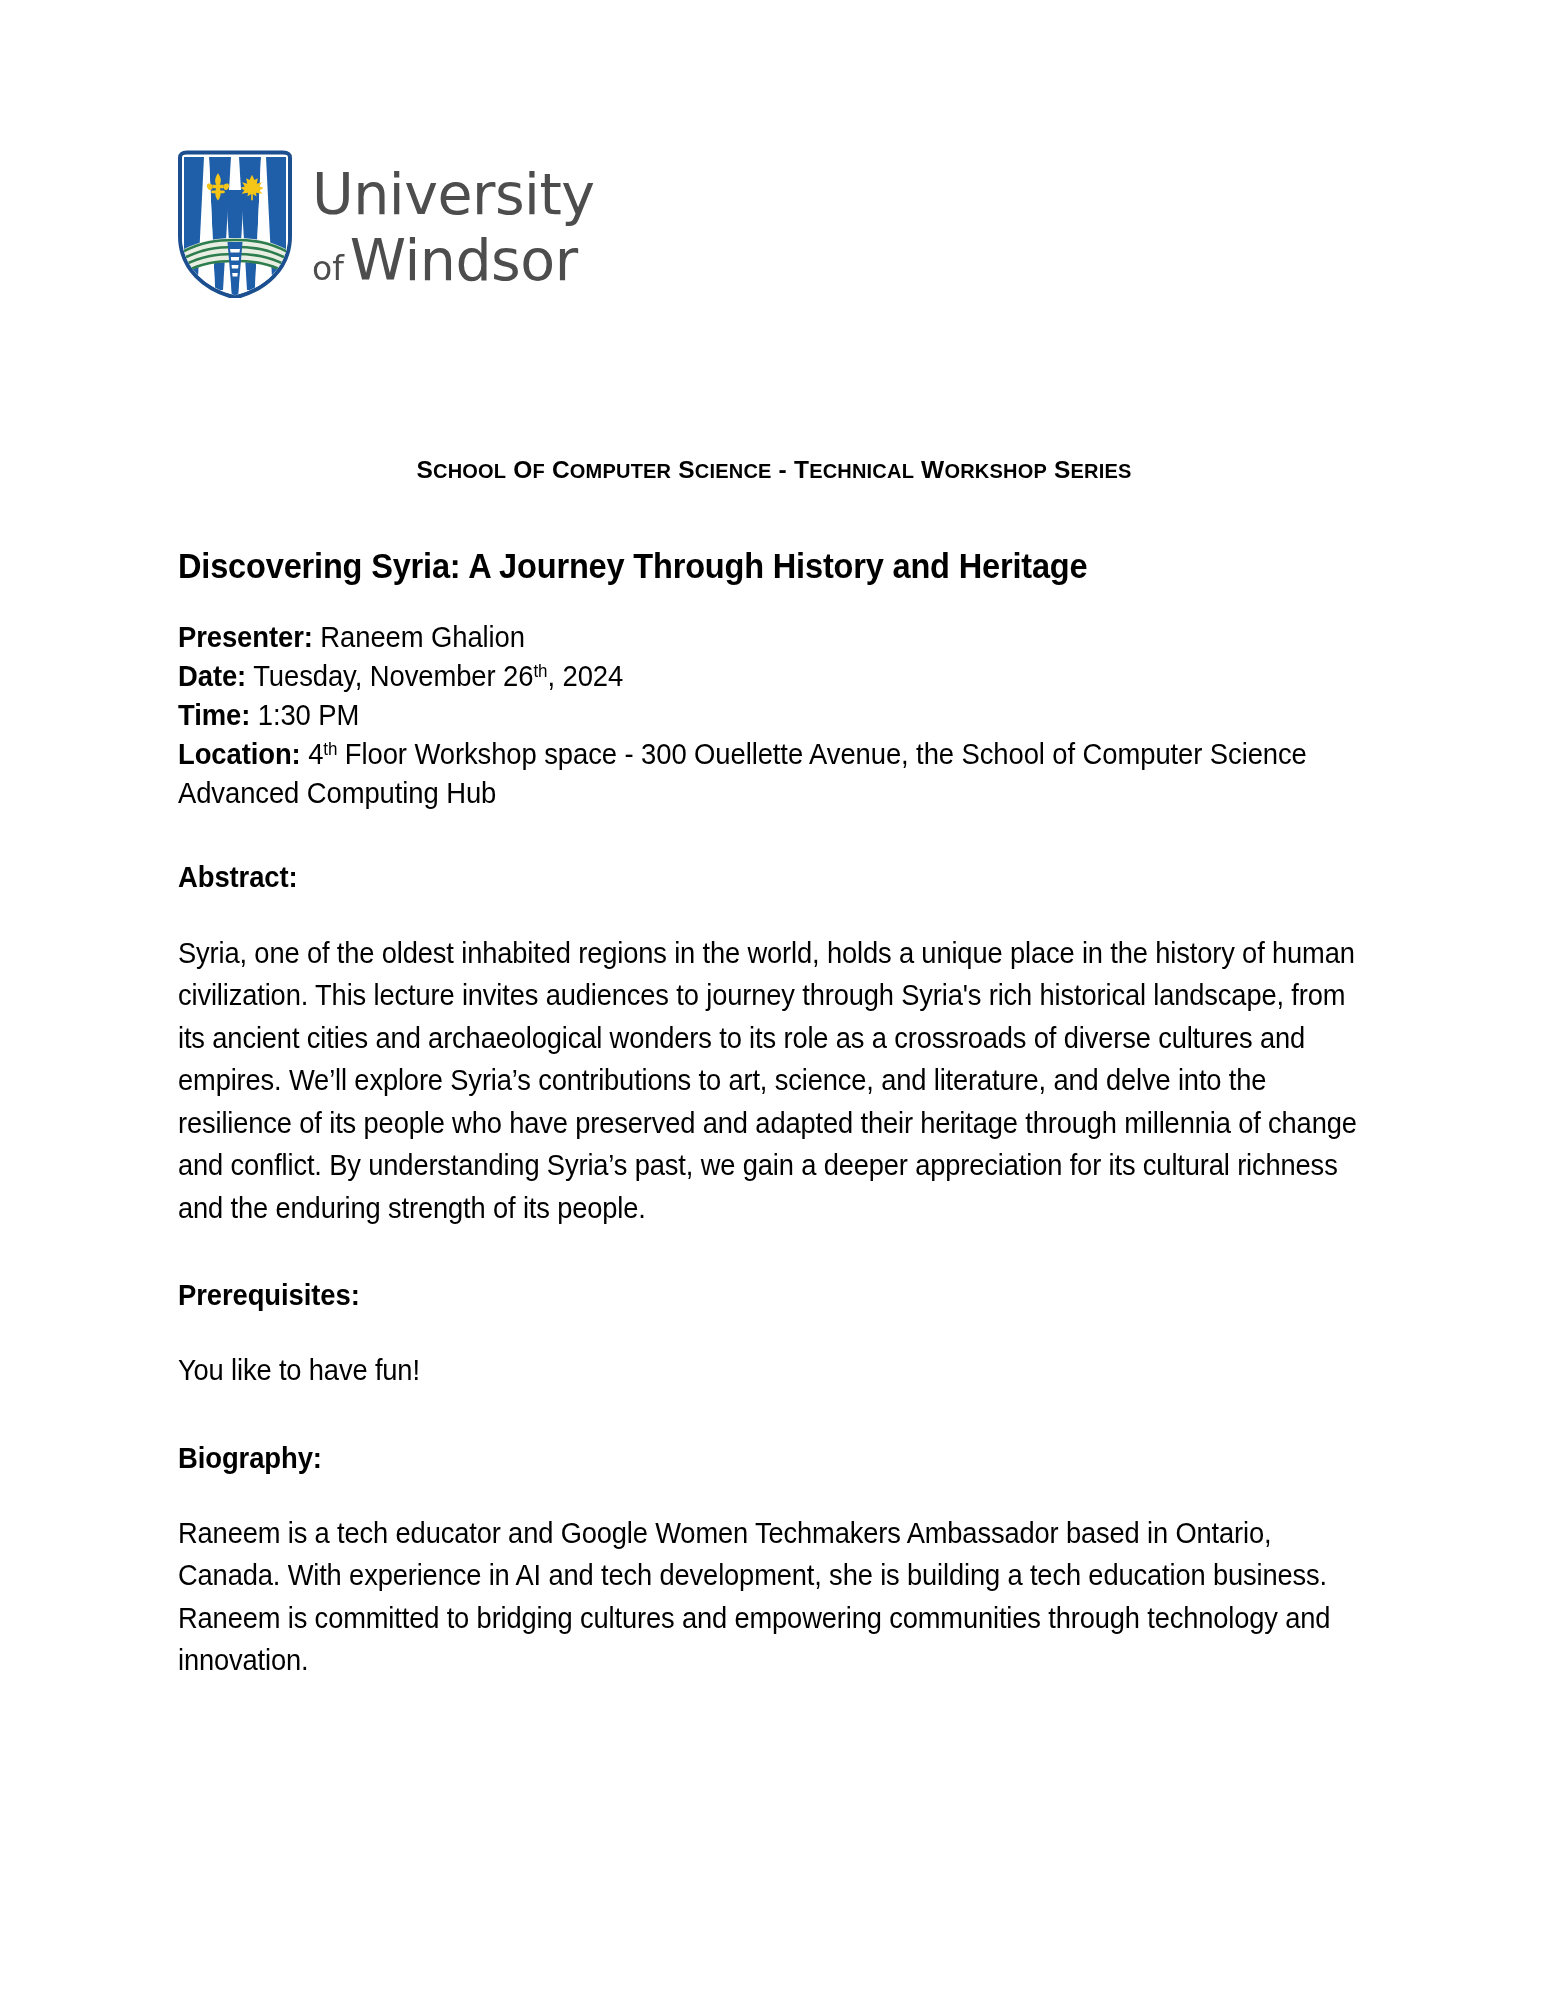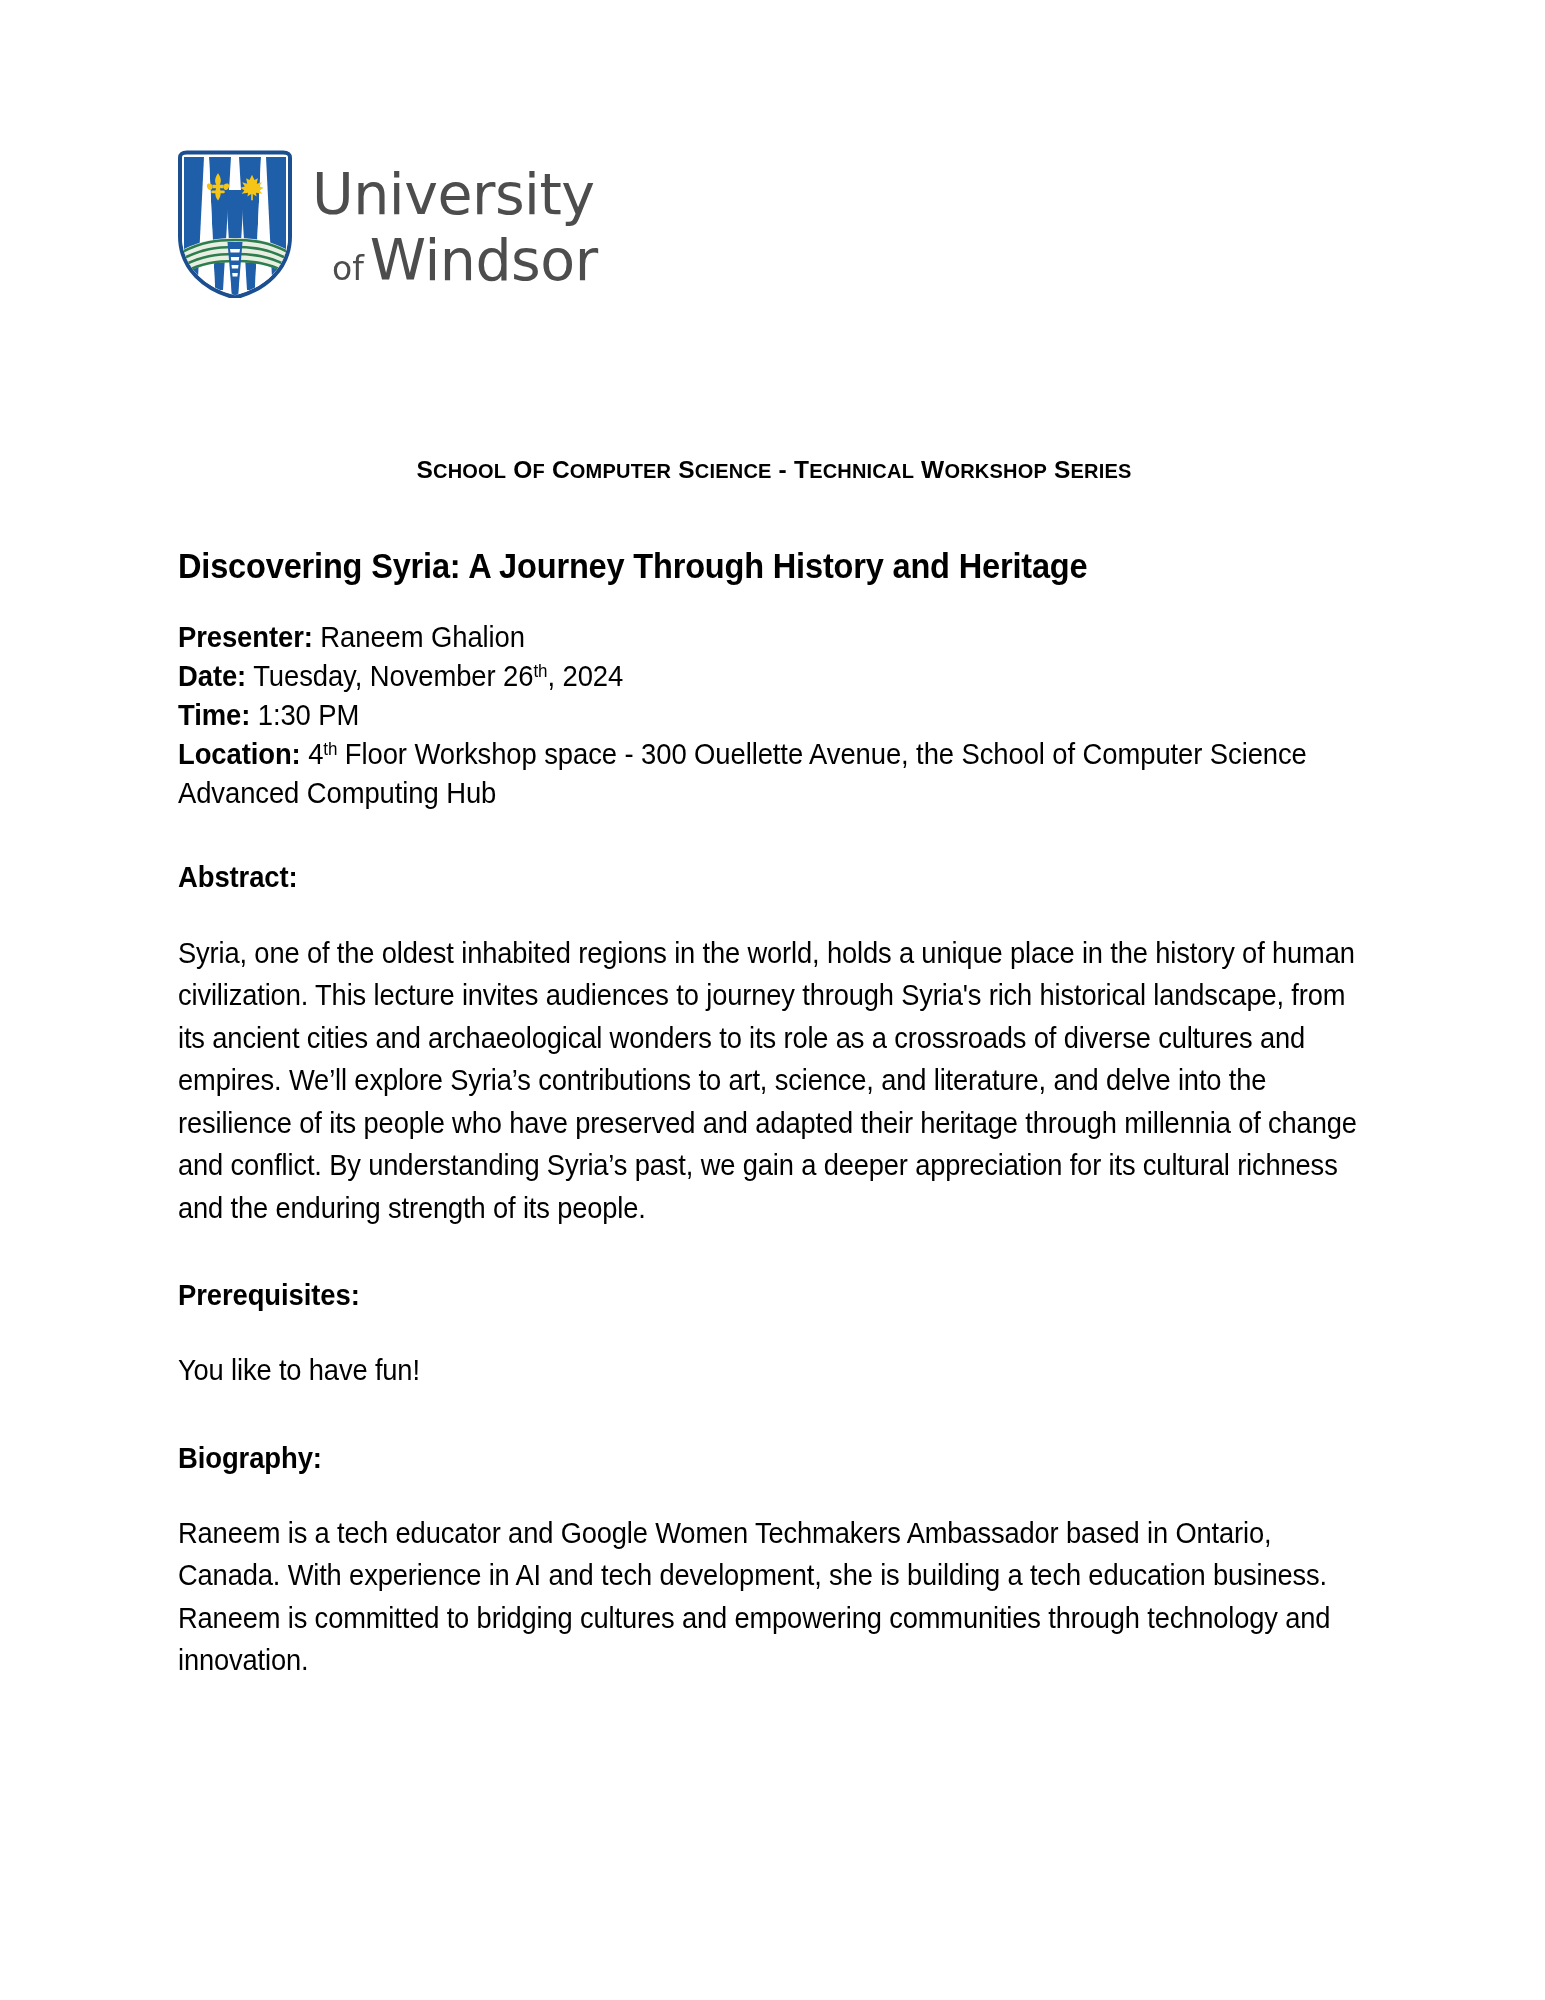--- a/index.html
+++ b/index.html
@@ -49,21 +49,20 @@
     font-size: 57px;
     font-weight: 400;
     letter-spacing: -0.5px;
     color: #4d4d4d;
     display: block;
   }
   .wordmark .line2 {
     display: block;
     margin-top: 9px;
     white-space: nowrap;
-    margin-left: 20px;
   }
   .wordmark .of {
     font-family: "DejaVu Sans", sans-serif;
     font-size: 33px;
     font-weight: 400;
     color: #4d4d4d;
     vertical-align: baseline;
   }
   .wordmark .windsor {
     font-family: "DejaVu Sans", sans-serif;

